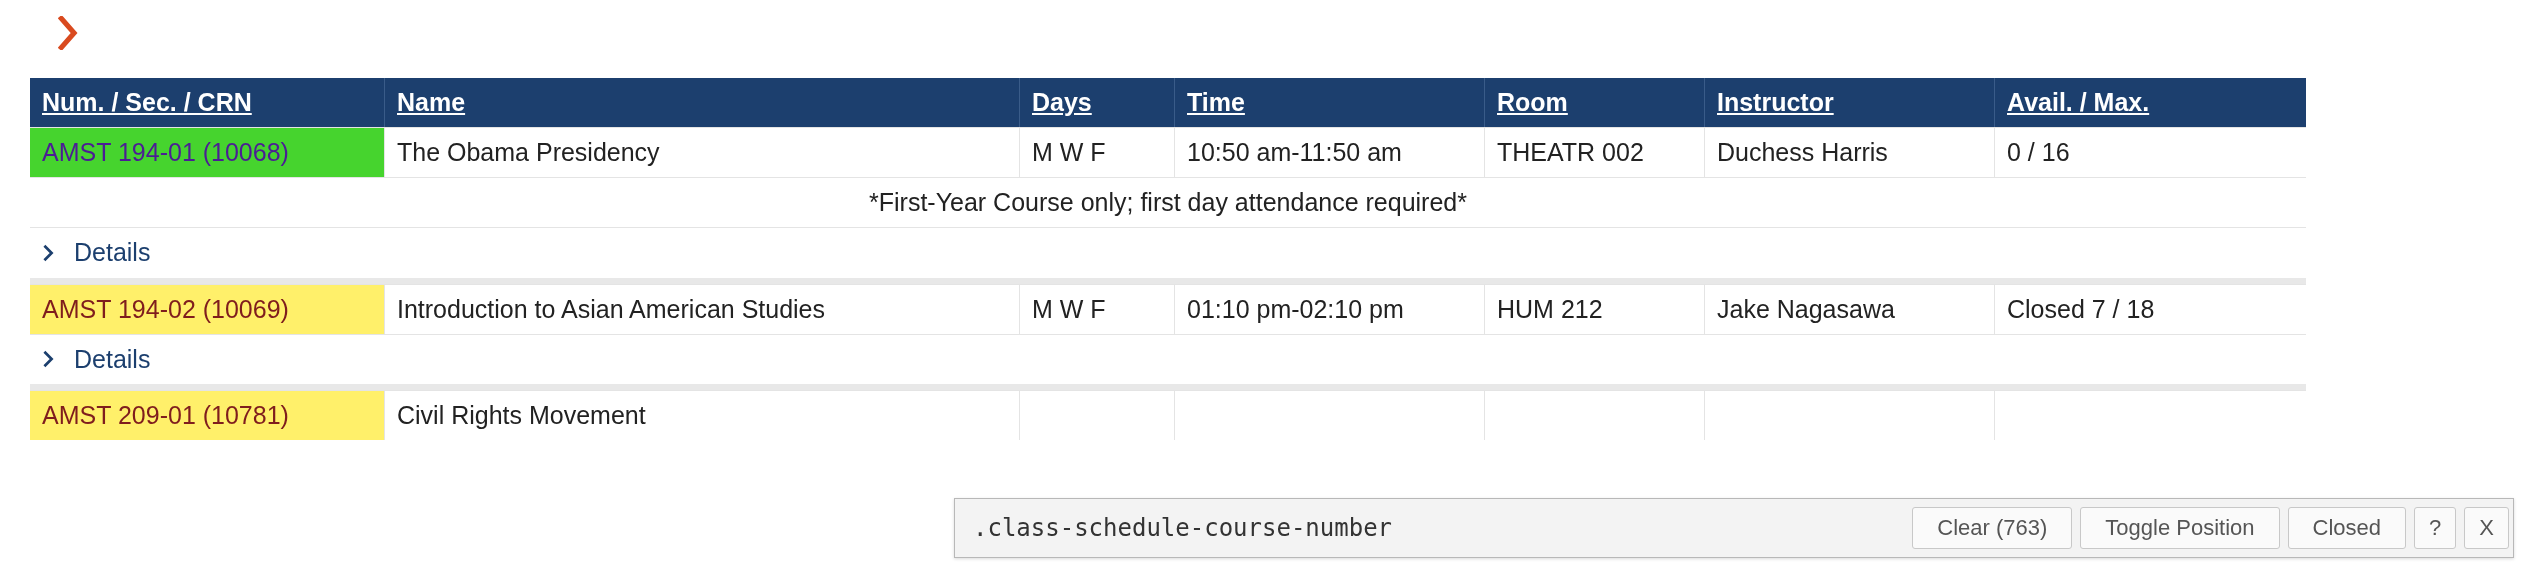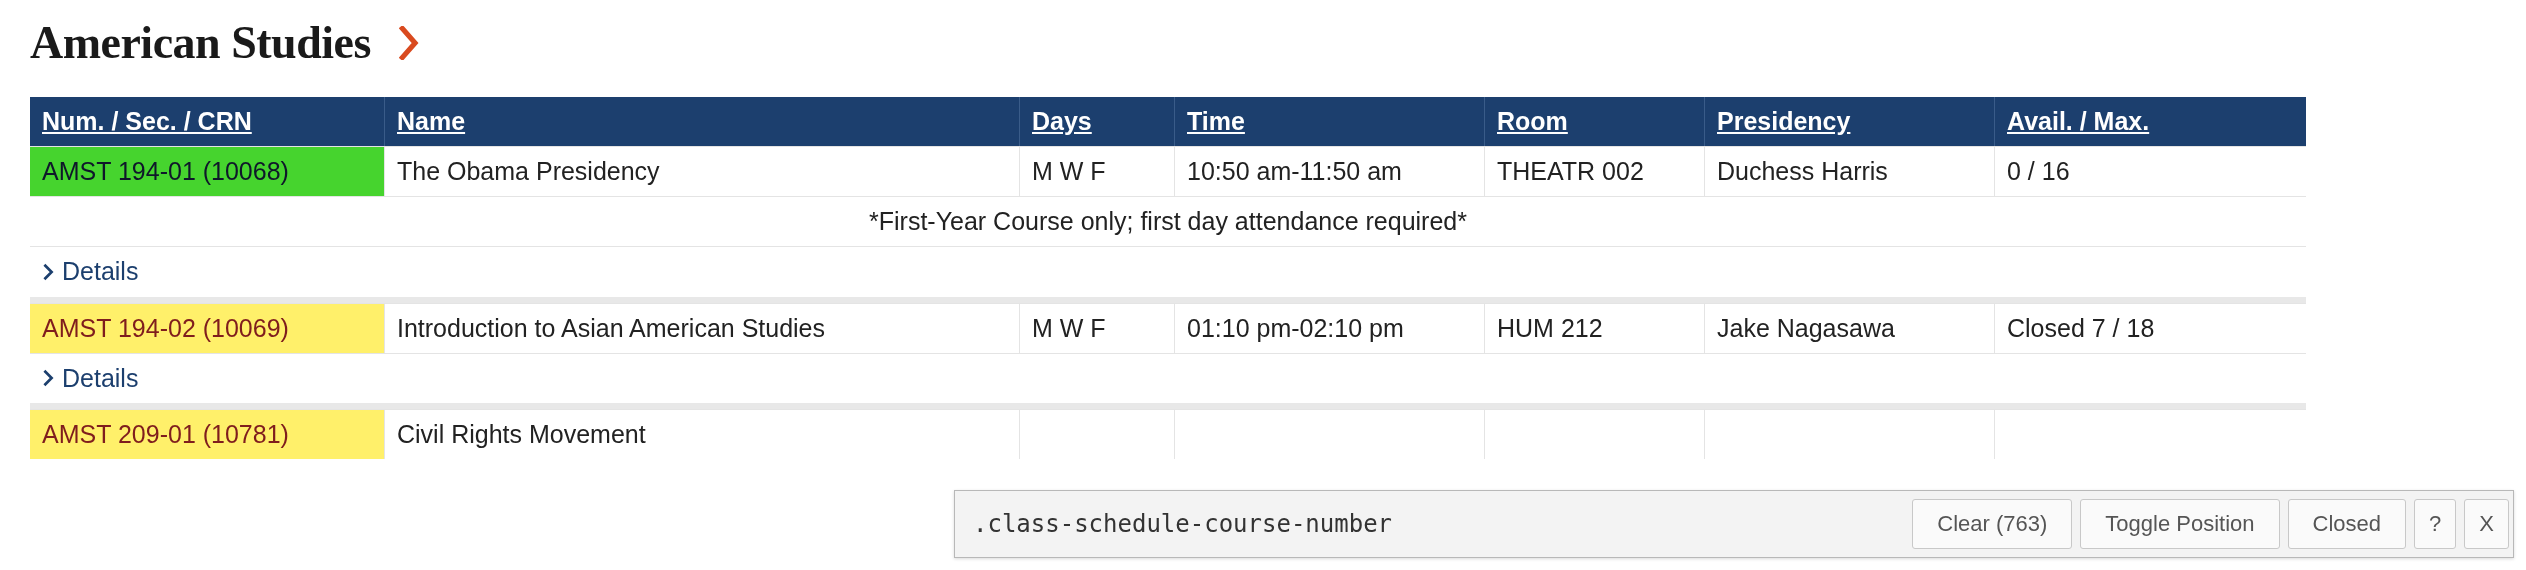--- a/index.html
+++ b/index.html
@@ -54,21 +54,21 @@
     font-size: 25px;
     border-right: 1px solid #e4e4e4;
     border-top: 1px solid #e4e4e4;
     vertical-align: middle;
     background: #fff;
     color: #222;
   }
   table.schedule td:last-child { border-right: none; }
 
   td.course-num { font-weight: 400; }
-  td.course-num.green { background: #46d42e; color: #0f172a; }
+  td.course-num.green { background: #46d42e; color: #4c1d95; }
   td.course-num.yellow { background: #fff06a; color: #7f1d1d; }
 
   tr.separator td {
     height: 6px;
     padding: 0;
     background: #e8e8e8;
     border: none;
   }
 
   td.note-cell {
@@ -80,32 +80,32 @@
   td.details-cell {
     border-top: none;
     border-right: none;
     padding: 10px 12px 12px 12px;
   }
   .details-link {
     color: #1c3f6e;
     font-size: 25px;
     display: inline-flex;
     align-items: center;
-    gap: 8px;
+    gap: 20px;
     cursor: pointer;
   }
   .details-link svg { width: 12px; height: 18px; }
 
   
   .inspector {
     position: fixed;
     right: 12px;
     bottom: 12px;
     width: 1560px;
-    height: 68px;
+    height: 60px;
     background: #f3f3f3;
     border: 1px solid #b8b8b8;
     display: flex;
     align-items: stretch;
     font-size: 24px;
     color: #444;
     box-shadow: 0 1px 3px rgba(0,0,0,0.15);
   }
   .inspector-input {
     flex: 1;
@@ -128,21 +128,20 @@
     align-items: center;
     cursor: pointer;
     border-radius: 3px;
   }
   .inspector-btn.small { padding: 0 14px; }
 </style>
 </head>
 <body>
 
 <div class="heading-row">
-  <h1 class="heading">American Studies</h1>
   <span class="heading-chevron">
     <svg viewBox="0 0 24 40">
         <path d="M3 3 L18 20 L3 37" stroke="#d94a1f" stroke-width="6" fill="none" stroke-linecap="square"></path>
       </svg>
   </span>
 </div>
 
 <table class="schedule">
   <colgroup>
     <col style="width:355px">
@@ -153,21 +152,21 @@
     <col style="width:290px">
     <col style="width:311px">
   </colgroup>
   <thead>
     <tr>
       <th>Num. / Sec. / CRN</th>
       <th>Name</th>
       <th>Days</th>
       <th>Time</th>
       <th>Room</th>
-      <th>Presidency</th>
+      <th>Instructor</th>
       <th>Avail. / Max.</th>
     </tr>
   </thead>
   <tbody>
 
     <tr>
       <td class="course-num green">AMST 194-01 (10068)</td>
       <td>The Obama Presidency</td>
       <td>M W F</td>
       <td>10:50 am-11:50 am</td>

